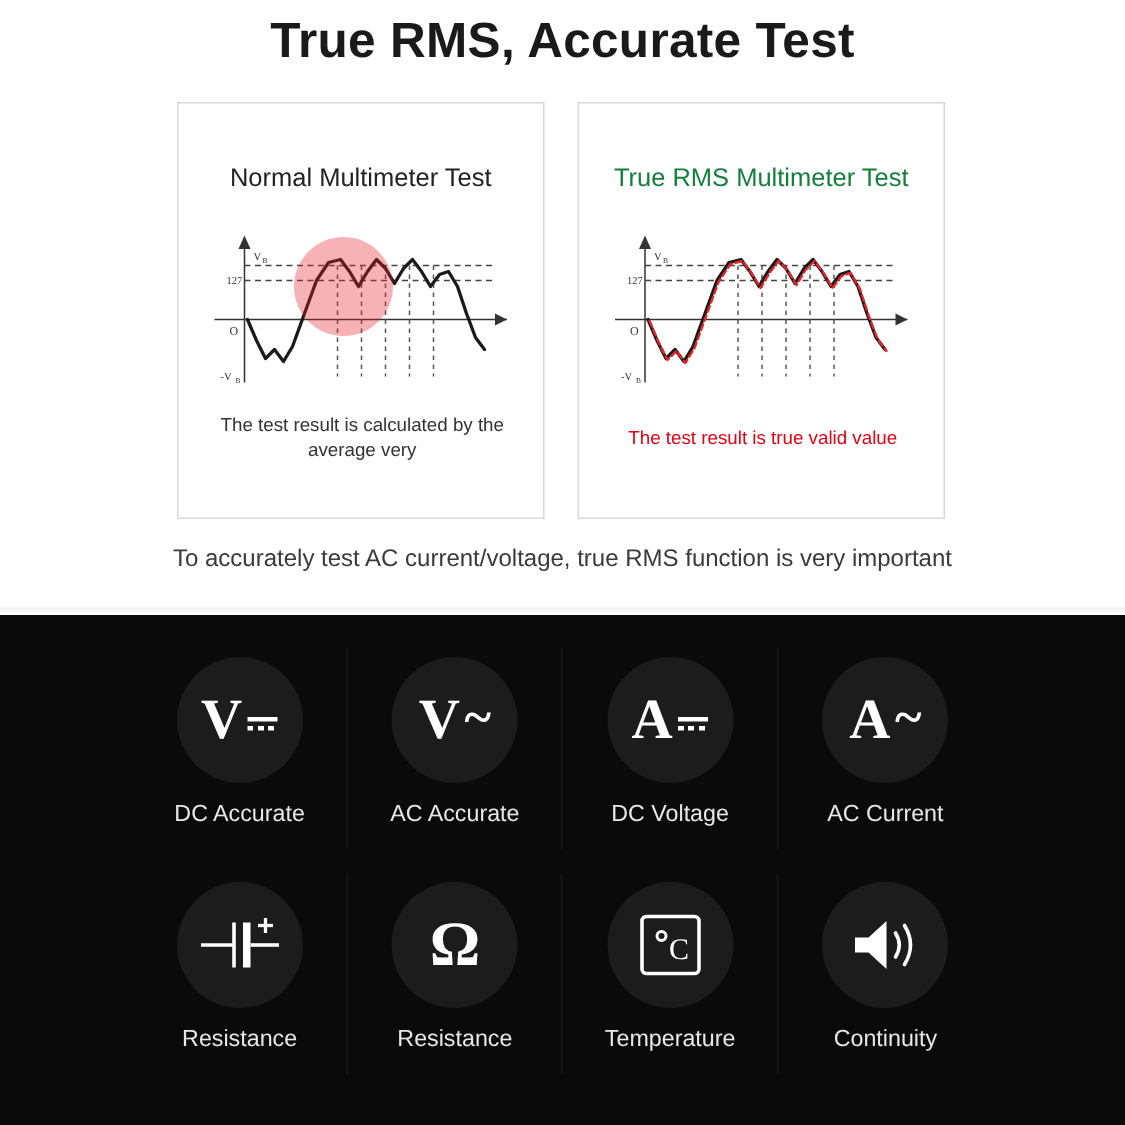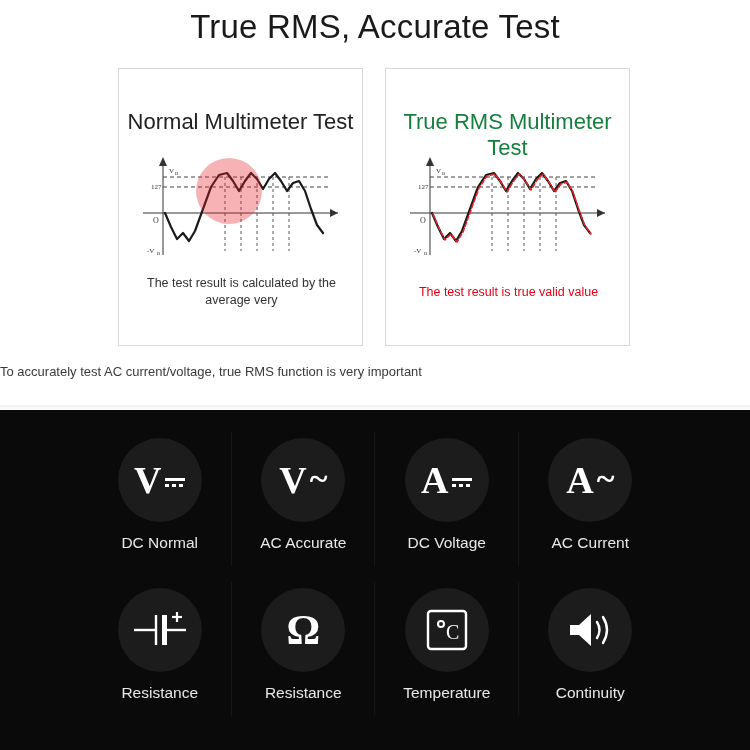--- a/index.html
+++ b/index.html
@@ -28,21 +28,21 @@
     background: #ffffff;
   }
   .main-title {
     position: absolute;
     left: 0; top: 8px;
     width: 750px;
     text-align: center;
     font-size: 33px;
     color: #1a1a1a;
     letter-spacing: 0.2px;
-    font-weight: 400;
+    font-weight: 700;
   }
   .panels {
     position: absolute;
     left: 118px;
     top: 68px;
     width: 512px;
     height: 278px;
     display: flex;
     justify-content: space-between;
   }
@@ -53,21 +53,21 @@
     background: #ffffff;
     box-sizing: border-box;
     position: relative;
   }
   .panel-title {
     position: absolute;
     top: 40px;
     left: 0;
     width: 100%;
     text-align: center;
-    font-size: 22px;
+    font-size: 17px;
     color: #222;
   }
   .panel-title.red {
     color: #15803d;
   }
   .panel-caption {
     position: absolute;
     bottom: 36px;
     left: 12px;
     width: 221px;
@@ -85,21 +85,22 @@
     top: 78px;
     left: 14px;
     width: 217px;
     height: 122px;
   }
   .bottom-note {
     position: absolute;
     left: 0;
     top: 364px;
     width: 750px;
-    font-size: 13px;
+    text-align: center;
+    font-size: 16px;
     color: #3a3a3a;
   }
   .divider-shadow {
     position: absolute;
     left: 0;
     top: 405px;
     width: 750px;
     height: 5px;
     background: linear-gradient(to bottom, rgba(0,0,0,0.06), rgba(0,0,0,0));
   }
@@ -278,21 +279,21 @@
       <div class="cell">
         <div class="circle">
           <span class="glyph">
             V
             <span class="dc-mark">
               <span class="solid"></span>
                 <span class="dashed"></span>
             </span>
           </span>
         </div>
-        <div class="cell-label">DC Normal</div>
+        <div class="cell-label">DC Accurate</div>
         <div class="cell-sep"></div>
       </div>
 
       <div class="cell">
         <div class="circle">
           <span class="glyph">
             V<span class="ac-tilde">~</span>
           </span>
         </div>
         <div class="cell-label">AC Accurate</div>

